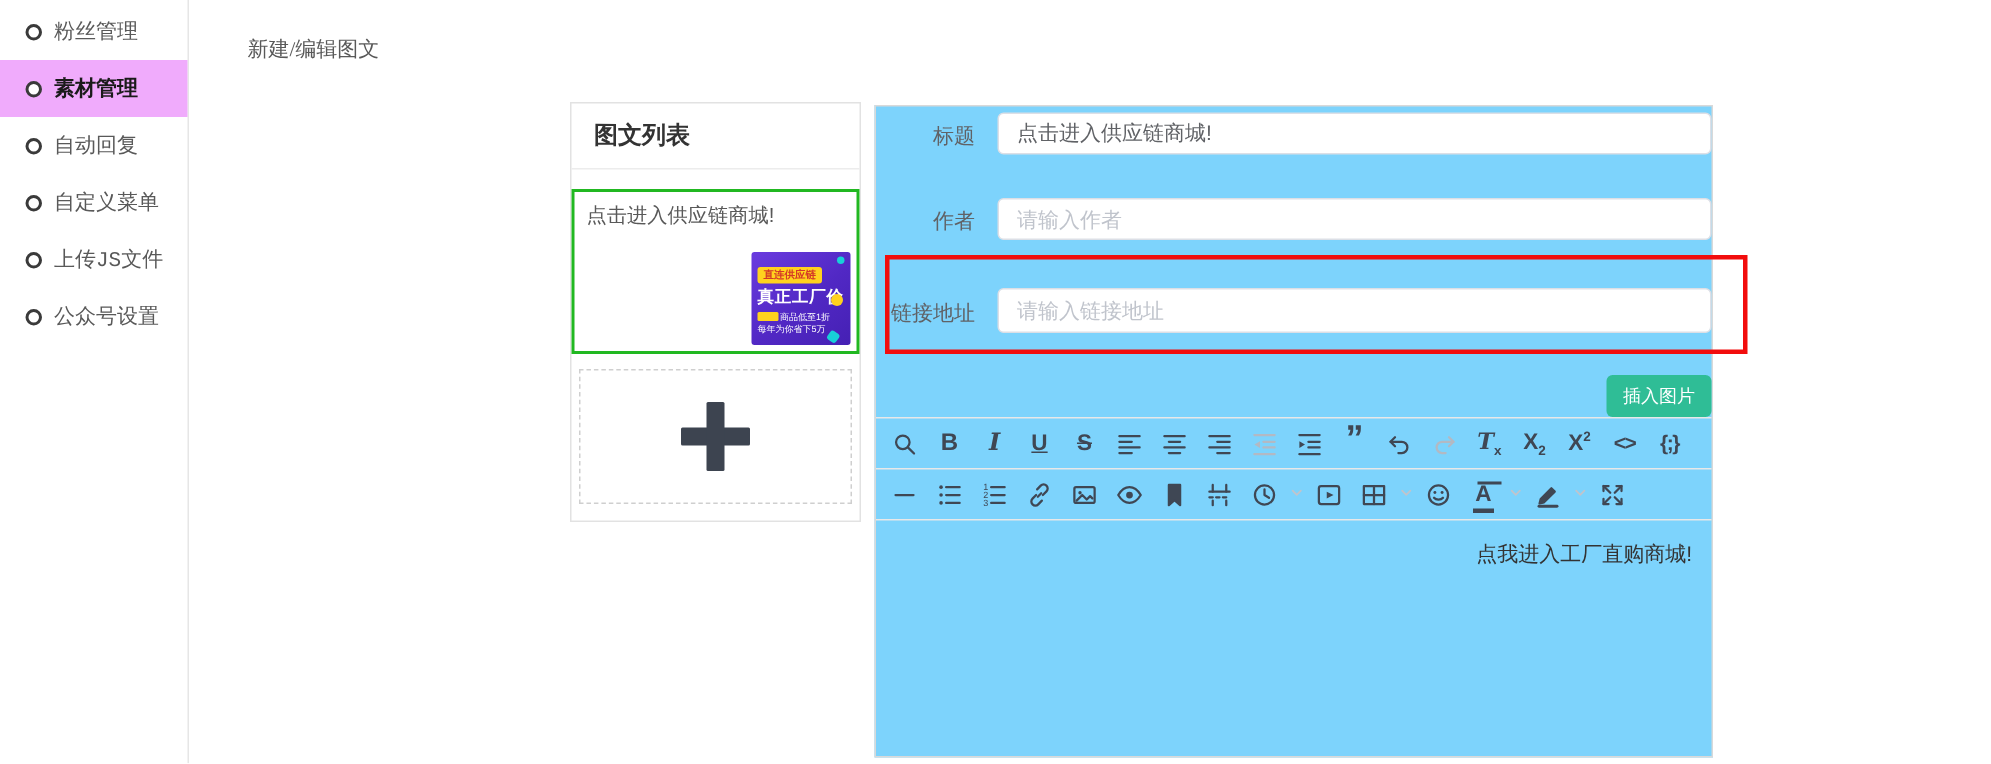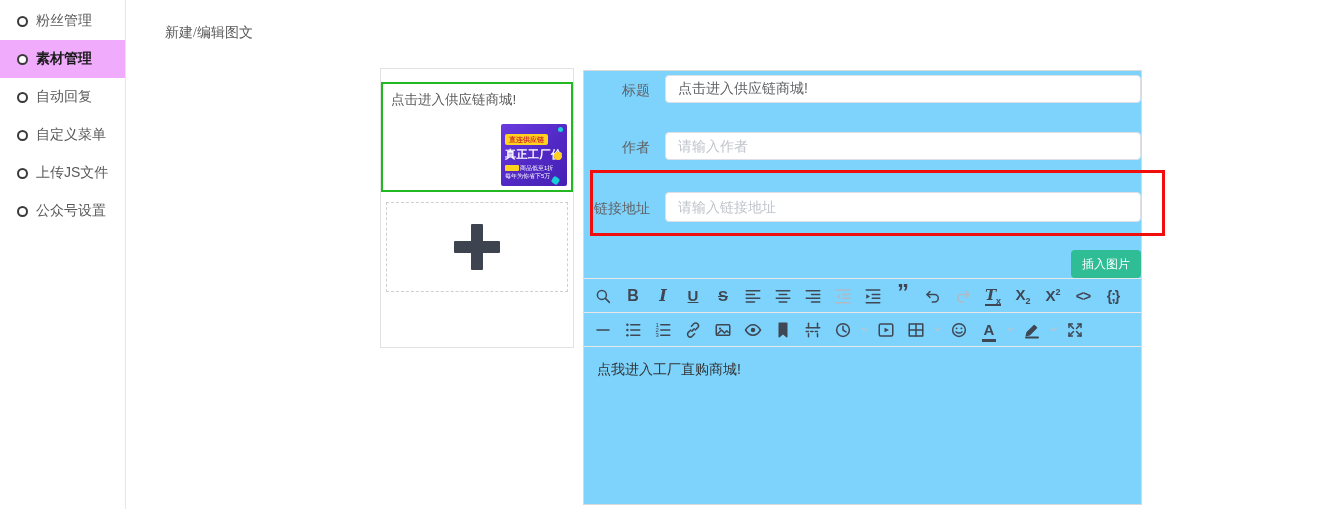--- a/index.html
+++ b/index.html
@@ -2,21 +2,21 @@
 <html><head>
 <meta charset="utf-8">
 <style>
   html,body{margin:0;padding:0;background:#fff;}
   *{box-sizing:border-box;}
   .page{position:relative;width:1327px;height:509px;background:#fff;overflow:hidden;
         font-family:"Liberation Sans","DejaVu Sans",sans-serif;color:#333;}
 
   
   .sidebar{position:absolute;left:0;top:0;width:126px;height:509px;background:#fff;
-           border-right:1px solid #e6e6e6;padding-top:2px;}
+           border-right:1px solid #e6e6e6;padding-top:2px;font-family:Liberation Mono, monospace;}
   .side-item{height:38px;display:flex;align-items:center;padding-left:17px;cursor:pointer;}
   .side-item .dot{width:11px;height:11px;border:2px solid #3a3a3a;border-radius:50%;
                   flex:0 0 auto;margin-right:8px;background:#fff;}
   .side-item .lbl{font-size:14px;color:#595959;white-space:nowrap;}
   .side-item.active{background:#f0abfc;}
   .side-item.active .lbl{color:#1a1a1a;font-weight:bold;}
 
   
   .page-title{position:absolute;left:165px;top:24px;font-size:14px;color:#595959;font-family:Liberation Serif, serif;}
 
@@ -68,28 +68,28 @@
   .tb-btn.disabled{color:#b3b9c3;cursor:default;}
   .tb-btn svg{display:block;}
   .tb-chev{width:13px;height:34px;display:flex;align-items:center;justify-content:center;
            color:#c0c4cc;cursor:pointer;flex:0 0 auto;}
   .tI{font-size:15px;font-weight:600;line-height:1;}
   .tI.b{font-weight:800;font-size:16px;}
   .tI.i{font-style:italic;font-family:"DejaVu Serif","Liberation Serif",serif;font-size:16px;}
   .tI.u{text-decoration:underline;font-weight:700;}
   .tI.s{text-decoration:line-through;font-weight:700;}
   .tI.q{font-size:24px;font-weight:900;line-height:8px;padding-top:10px;}
-  .tI.cf{border-bottom:2px solid currentColor;padding-bottom:0;font-style:italic;
+  .tI.cf{border-bottom:2px solid currentColor;padding-bottom:18px;font-style:italic;
          font-family:"DejaVu Serif","Liberation Serif",serif;}
   .tI.cf sub{font-size:9px;font-style:normal;font-family:"Liberation Sans",sans-serif;}
   .tI sub{font-size:9px;} .tI sup{font-size:9px;}
   .tI.code{letter-spacing:-1px;font-weight:700;font-size:14px;}
   .tI.fc{border-bottom:3px solid currentColor;padding:0 2px 1px 2px;font-weight:700;}
   .editor-body{position:absolute;left:0;top:277px;width:100%;height:158px;padding:13px 13px;
-               font-size:14px;color:#333;cursor:text;}
+               font-size:14px;color:#333;cursor:text;text-align:right;}
 
   
   .red-box{position:absolute;left:590px;top:170px;width:575px;height:66px;
            border:3px solid #f20d0d;pointer-events:none;z-index:9;}
 </style>
 </head>
 <body>
 
 <div class="page">
 
@@ -116,20 +116,21 @@
       </div>
       <div class="side-item">
         <span class="dot"></span>
         <span class="lbl">公众号设置</span>
       </div>
     </div>
 
   <div class="page-title">新建/编辑图文</div>
 
   <div class="list-panel">
+    <div class="list-head">图文列表</div>
 
     <div class="article-card">
       <div class="card-title">点击进入供应链商城!</div>
       <div class="thumb">
         <span class="t-badge">直连供应链</span>
         <div class="t-head">真正工厂价</div>
         <div class="t-line1"><span class="t-chip"></span><span>商品低至1折</span></div>
         <div class="t-line2">每年为你省下5万</div>
         <span class="dot-y"></span>
         <span class="dot-t"></span>

